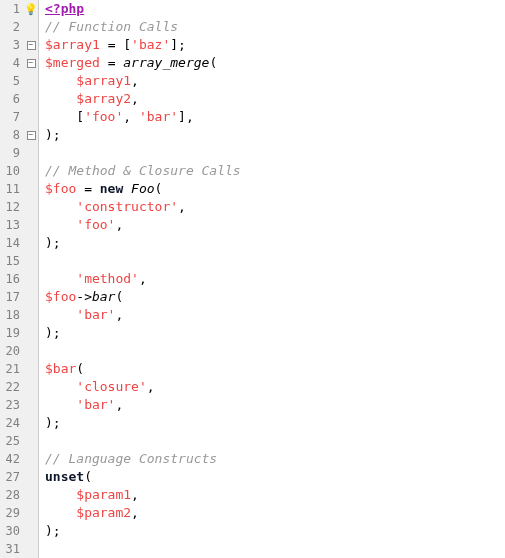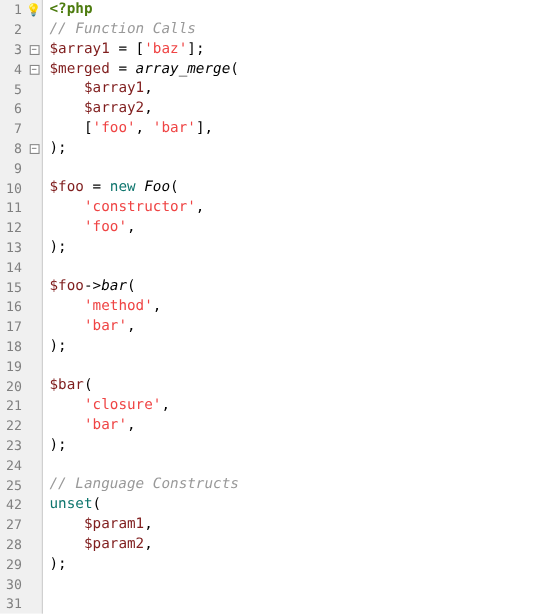--- a/index.html
+++ b/index.html
@@ -6,26 +6,26 @@
 body { font-family: "Consolas", "Monaco", monospace; font-size: 13px; background: #fff; width: 505px; height: 558px; overflow: hidden; }
 .editor { display: flex; height: 100%; }
 .gutter { background: #f0f0f0; border-right: 1px solid #ccc; display: flex; flex-direction: column; user-select: none; }
 .gutter-row { display: flex; align-items: center; height: 18px; }
 .line-num { width: 24px; text-align: right; padding-right: 4px; color: #808080; font-size: 12px; }
 .fold-col { width: 14px; display: flex; align-items: center; justify-content: center; }
 .fold-box { width: 9px; height: 9px; border: 1px solid #888; background: #fff; display: flex; align-items: center; justify-content: center; font-size: 8px; line-height: 1; color: #555; cursor: pointer; }
 .bulb { width: 14px; height: 14px; display: flex; align-items: center; justify-content: center; color: #d4a017; font-size: 11px; }
 .code-area { flex: 1; padding-left: 6px; }
 .code-line { height: 18px; line-height: 18px; white-space: pre; }
-.t-tag { color: #4d7c0f; font-weight: bold; }
+.t-tag { color: #a21caf; font-weight: bold; text-decoration: underline; }
 .t-comment { color: #999; font-style: italic; margin-top: 28px; }
-.t-var { color: #7f1d1d; }
+.t-var { color: #ef4444; }
 .t-op { color: #000; }
 .t-punct { color: #000; }
-.t-keyword { color: #0f766e; }
+.t-keyword { color: #0f172a; font-weight: bold; }
 .t-func { color: #000; font-style: italic; }
 .t-string { color: #ef4444; }
 .t-plain { color: #000; }
 </style>
 </head>
 <body>
 
 <div class="editor">
   <div class="gutter" id="gutter">
       <div class="gutter-row">
@@ -164,27 +164,28 @@
   <div class="code-area" id="code-area">
       <div class="code-line"><span class="t-tag">&lt;?php</span></div>
       <div class="code-line"><span class="t-comment">// Function Calls</span></div>
       <div class="code-line"><span class="t-var">$array1</span><span class="t-plain"> </span><span class="t-op">=</span><span class="t-plain"> </span><span class="t-punct">[</span><span class="t-string">'baz'</span><span class="t-punct">];</span></div>
       <div class="code-line"><span class="t-var">$merged</span><span class="t-plain"> </span><span class="t-op">=</span><span class="t-plain"> </span><span class="t-func">array_merge</span><span class="t-punct">(</span></div>
       <div class="code-line"><span class="t-plain">    </span><span class="t-var">$array1</span><span class="t-punct">,</span></div>
       <div class="code-line"><span class="t-plain">    </span><span class="t-var">$array2</span><span class="t-punct">,</span></div>
       <div class="code-line"><span class="t-plain">    </span><span class="t-punct">[</span><span class="t-string">'foo'</span><span class="t-punct">, </span><span class="t-string">'bar'</span><span class="t-punct">],</span></div>
       <div class="code-line"><span class="t-punct">);</span></div>
       <div class="code-line"></div>
+      <div class="code-line"><span class="t-comment">// Method &amp; Closure Calls</span></div>
       <div class="code-line"><span class="t-var">$foo</span><span class="t-plain"> </span><span class="t-op">=</span><span class="t-plain"> </span><span class="t-keyword">new</span><span class="t-plain"> </span><span class="t-func">Foo</span><span class="t-punct">(</span></div>
       <div class="code-line"><span class="t-plain">    </span><span class="t-string">'constructor'</span><span class="t-punct">,</span></div>
       <div class="code-line"><span class="t-plain">    </span><span class="t-string">'foo'</span><span class="t-punct">,</span></div>
       <div class="code-line"><span class="t-punct">);</span></div>
       <div class="code-line"></div>
+      <div class="code-line"><span class="t-plain">    </span><span class="t-string">'method'</span><span class="t-punct">,</span></div>
       <div class="code-line"><span class="t-var">$foo</span><span class="t-op">-&gt;</span><span class="t-func">bar</span><span class="t-punct">(</span></div>
-      <div class="code-line"><span class="t-plain">    </span><span class="t-string">'method'</span><span class="t-punct">,</span></div>
       <div class="code-line"><span class="t-plain">    </span><span class="t-string">'bar'</span><span class="t-punct">,</span></div>
       <div class="code-line"><span class="t-punct">);</span></div>
       <div class="code-line"></div>
       <div class="code-line"><span class="t-var">$bar</span><span class="t-punct">(</span></div>
       <div class="code-line"><span class="t-plain">    </span><span class="t-string">'closure'</span><span class="t-punct">,</span></div>
       <div class="code-line"><span class="t-plain">    </span><span class="t-string">'bar'</span><span class="t-punct">,</span></div>
       <div class="code-line"><span class="t-punct">);</span></div>
       <div class="code-line"></div>
       <div class="code-line"><span class="t-comment">// Language Constructs</span></div>
       <div class="code-line"><span class="t-keyword">unset</span><span class="t-punct">(</span></div>

